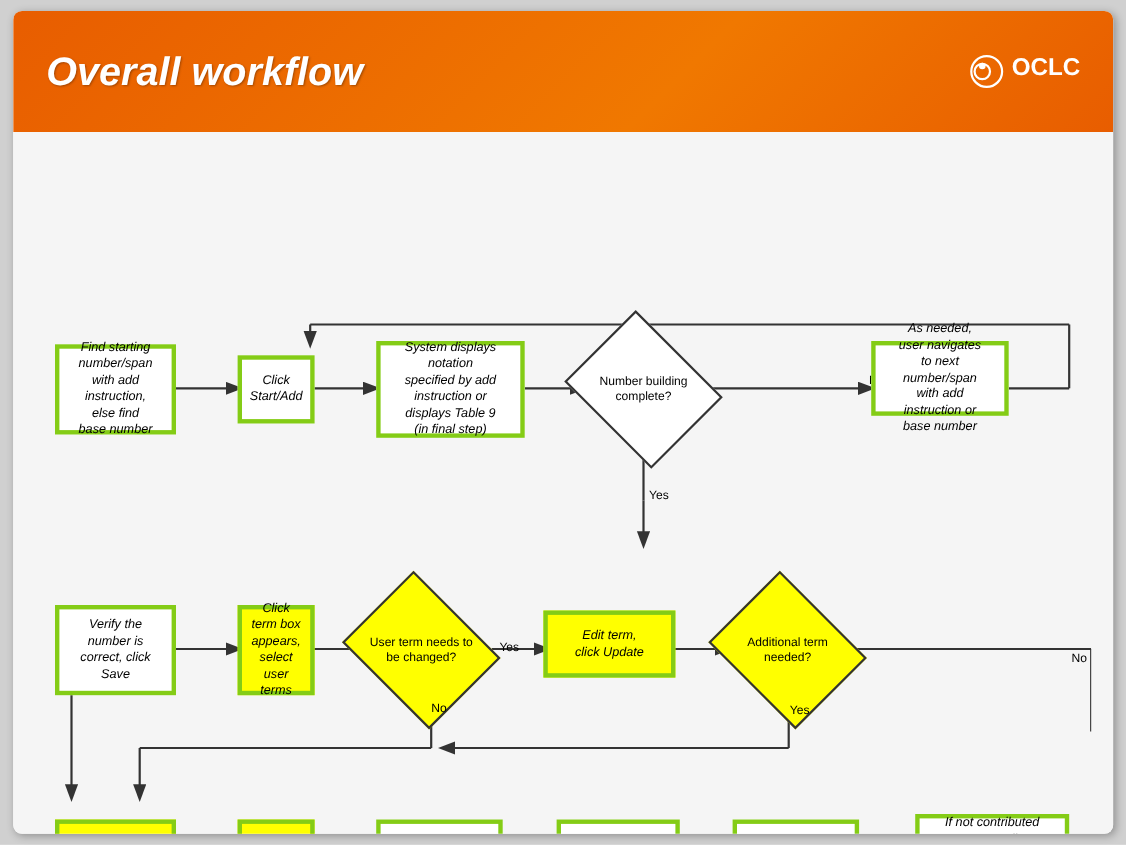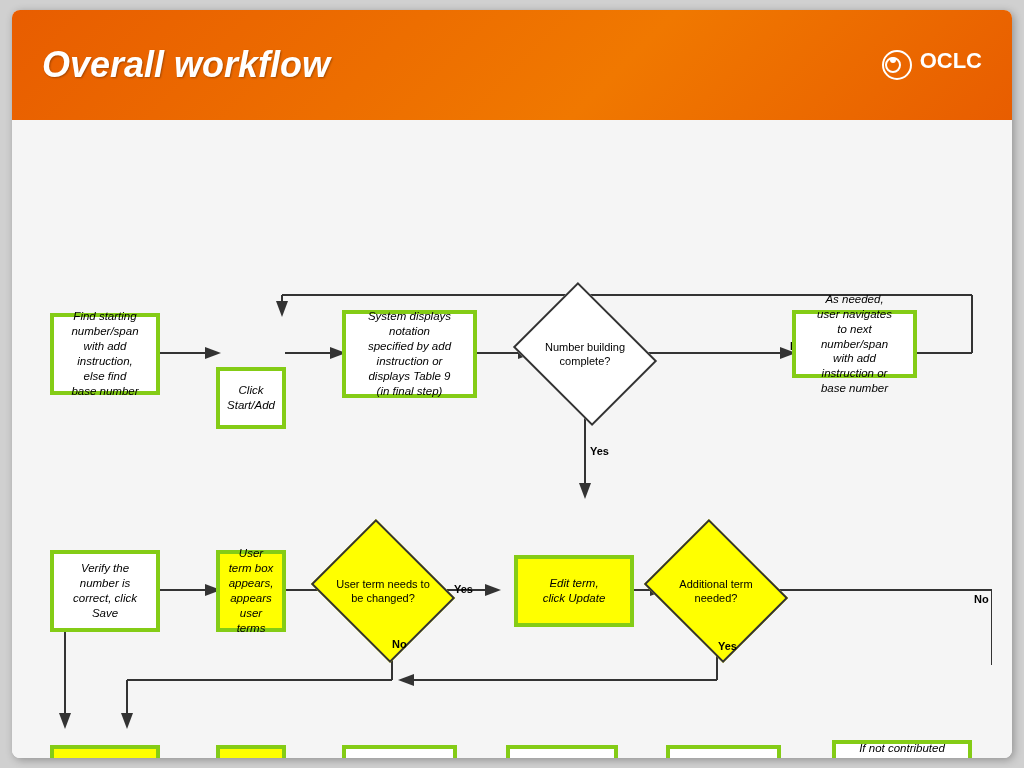--- a/index.html
+++ b/index.html
@@ -107,21 +107,21 @@
       top: 0;
       left: 0;
       width: 960px;
       height: 610px;
       pointer-events: none;
     }
 
     .label-text {
       position: absolute;
       font-size: 11px;
-      font-weight: bold;
+      font-weight: normal;
       text-align: right;
     }
   </style>
 </head>
 <body>
 
 <div class="slide">
   <div class="header">
     <div class="header-title">Overall workflow</div>
     <div class="oclc-logo">
@@ -191,21 +191,21 @@
           <marker id="arrow" markerWidth="8" markerHeight="8" refX="6" refY="3" orient="auto">
             <path d="M0,0 L0,6 L8,3 z" fill="#333"></path>
           </marker>
         </defs>
       </svg>
 
       <div class="box" style="left:18px; top:178px; width:110px; height:82px;">
         <span>Find starting number/span with add instruction, else find base number</span>
       </div>
 
-      <div class="box" style="left:184px; top:188px; width:70px; height:62px;margin-top:44px;">
+      <div class="box" style="left:184px; top:188px; width:70px; height:62px;">
         <span>Click Start/Add</span>
       </div>
 
       <div class="box" style="left:310px; top:175px; width:135px; height:88px;">
         <span>System displays notation specified by add instruction or displays Table 9 (in final step)</span>
       </div>
 
       <div class="diamond" style="left:497px; top:173px; width:112px; height:92px;">
         <div class="diamond-inner"></div>
         <div class="diamond-text">Number building complete?</div>
@@ -217,31 +217,31 @@
         <span>As needed, user navigates to next number/span with add instruction or base number</span>
       </div>
 
       <div class="label-text" style="left:558px; top:310px;">Yes</div>
 
       <div class="box" style="left:18px; top:415px; width:110px; height:82px;">
         <span>Verify the number is correct, click Save</span>
       </div>
 
       <div class="box yellow" style="left:184px; top:415px; width:70px; height:82px;">
-        <span>User term box appears, appears user terms</span>
+        <span>Click term box appears, select user terms</span>
       </div>
 
       <div class="diamond" style="left:295px; top:410px; width:112px; height:92px;">
         <div class="diamond-inner yellow"></div>
         <div class="diamond-text">User term needs to be changed?</div>
       </div>
 
       <div class="label-text" style="left:422px; top:448px;">Yes</div>
 
-      <div class="box yellow" style="left:482px; top:420px; width:120px; height:72px;">
+      <div class="box yellow" style="left:462px; top:420px; width:120px; height:61px;">
         <span>Edit term, click Update</span>
       </div>
 
       <div class="diamond" style="left:628px; top:410px; width:112px; height:92px;align-items:center;">
         <div class="diamond-inner yellow"></div>
         <div class="diamond-text">Additional term needed?</div>
       </div>
 
       <div class="label-text" style="left:360px; top:503px;">No</div>
 

